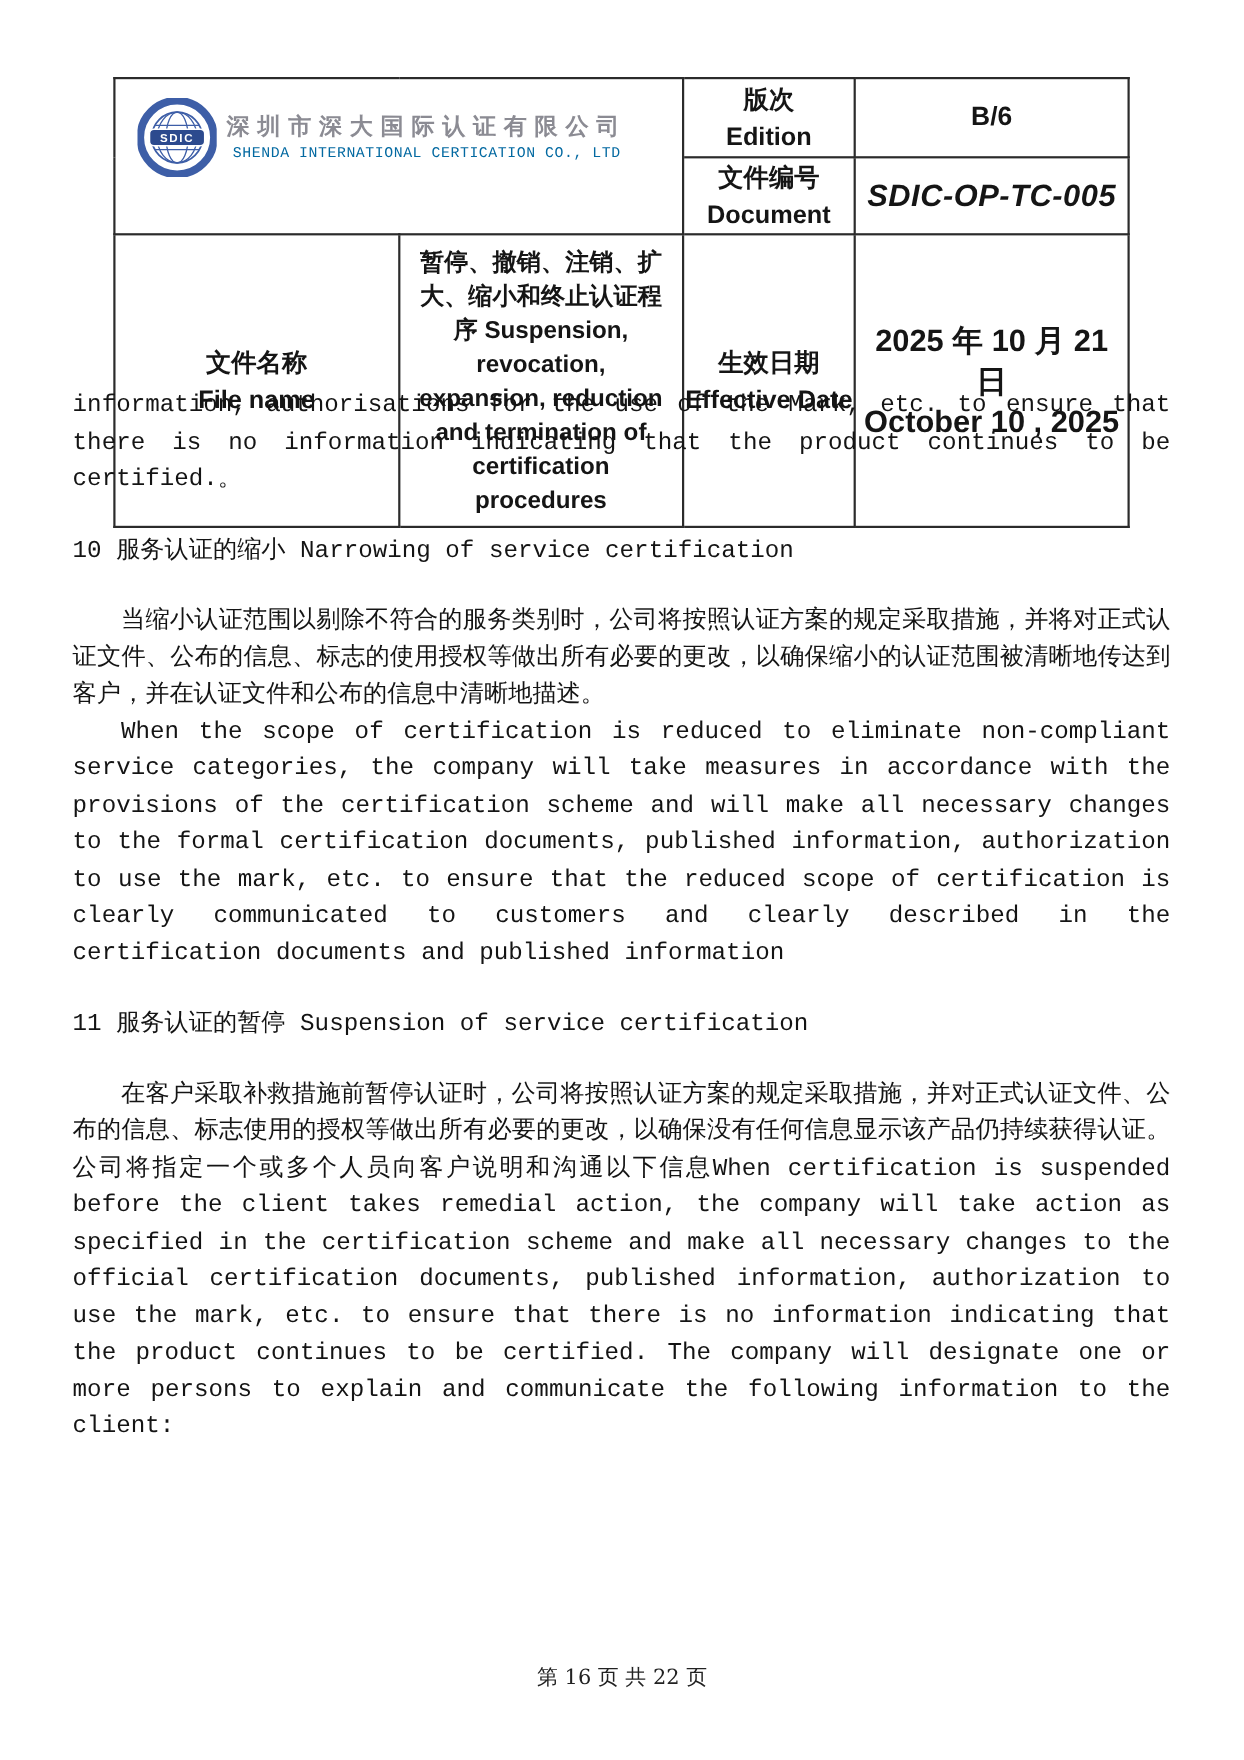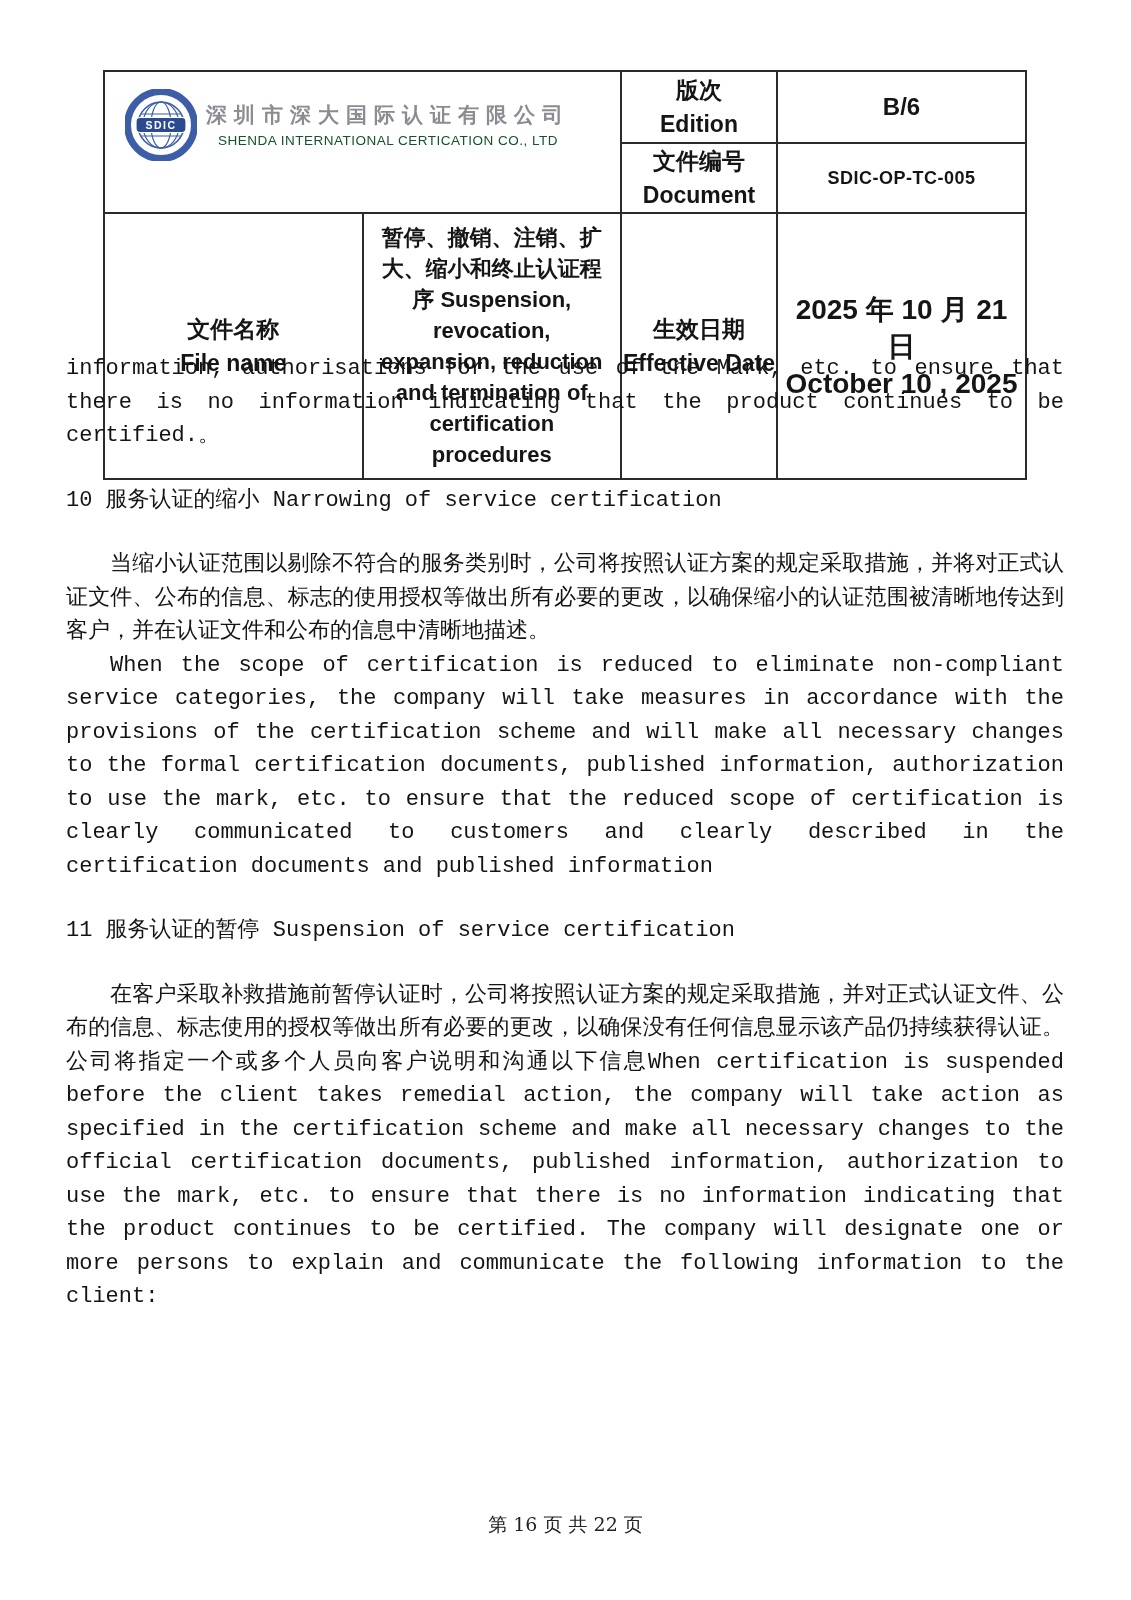--- a/index.html
+++ b/index.html
@@ -46,30 +46,30 @@
   .company-names { padding-top: 12px; }
   .company-cn {
     font-size: 21px;
     font-weight: 600;
     letter-spacing: 7px;
     color: #8b8b93;
     white-space: nowrap;
   }
   .company-en {
     margin-top: 4px;
-    font-family: Liberation Sans, sans-serif;
+    font-family: Liberation Mono, monospace;
     font-size: 13.5px;
     letter-spacing: 0.5px;
-    color: #14532d;
+    color: #0369a1;
     white-space: nowrap;
   }
 
   .cell-label { font-weight: bold; font-size: 23px; line-height: 34px; }
   .cell-value { font-weight: bold; font-size: 24px; }
-  .cell-value-doc { font-weight: bold; font-size: 18px; letter-spacing: 0.5px; }
+  .cell-value-doc { font-weight: bold; font-size: 28px; letter-spacing: 0.5px; font-style: italic; }
   .cell-title {
     font-weight: bold;
     font-size: 22px;
     line-height: 31px;
     padding: 8px 12px;
     margin-left: 18px;
   }
   .cell-date { font-weight: bold; font-size: 28px; line-height: 37px; }
   .row-1 td { height: 72px; }
   .row-2 td { height: 70px; }

